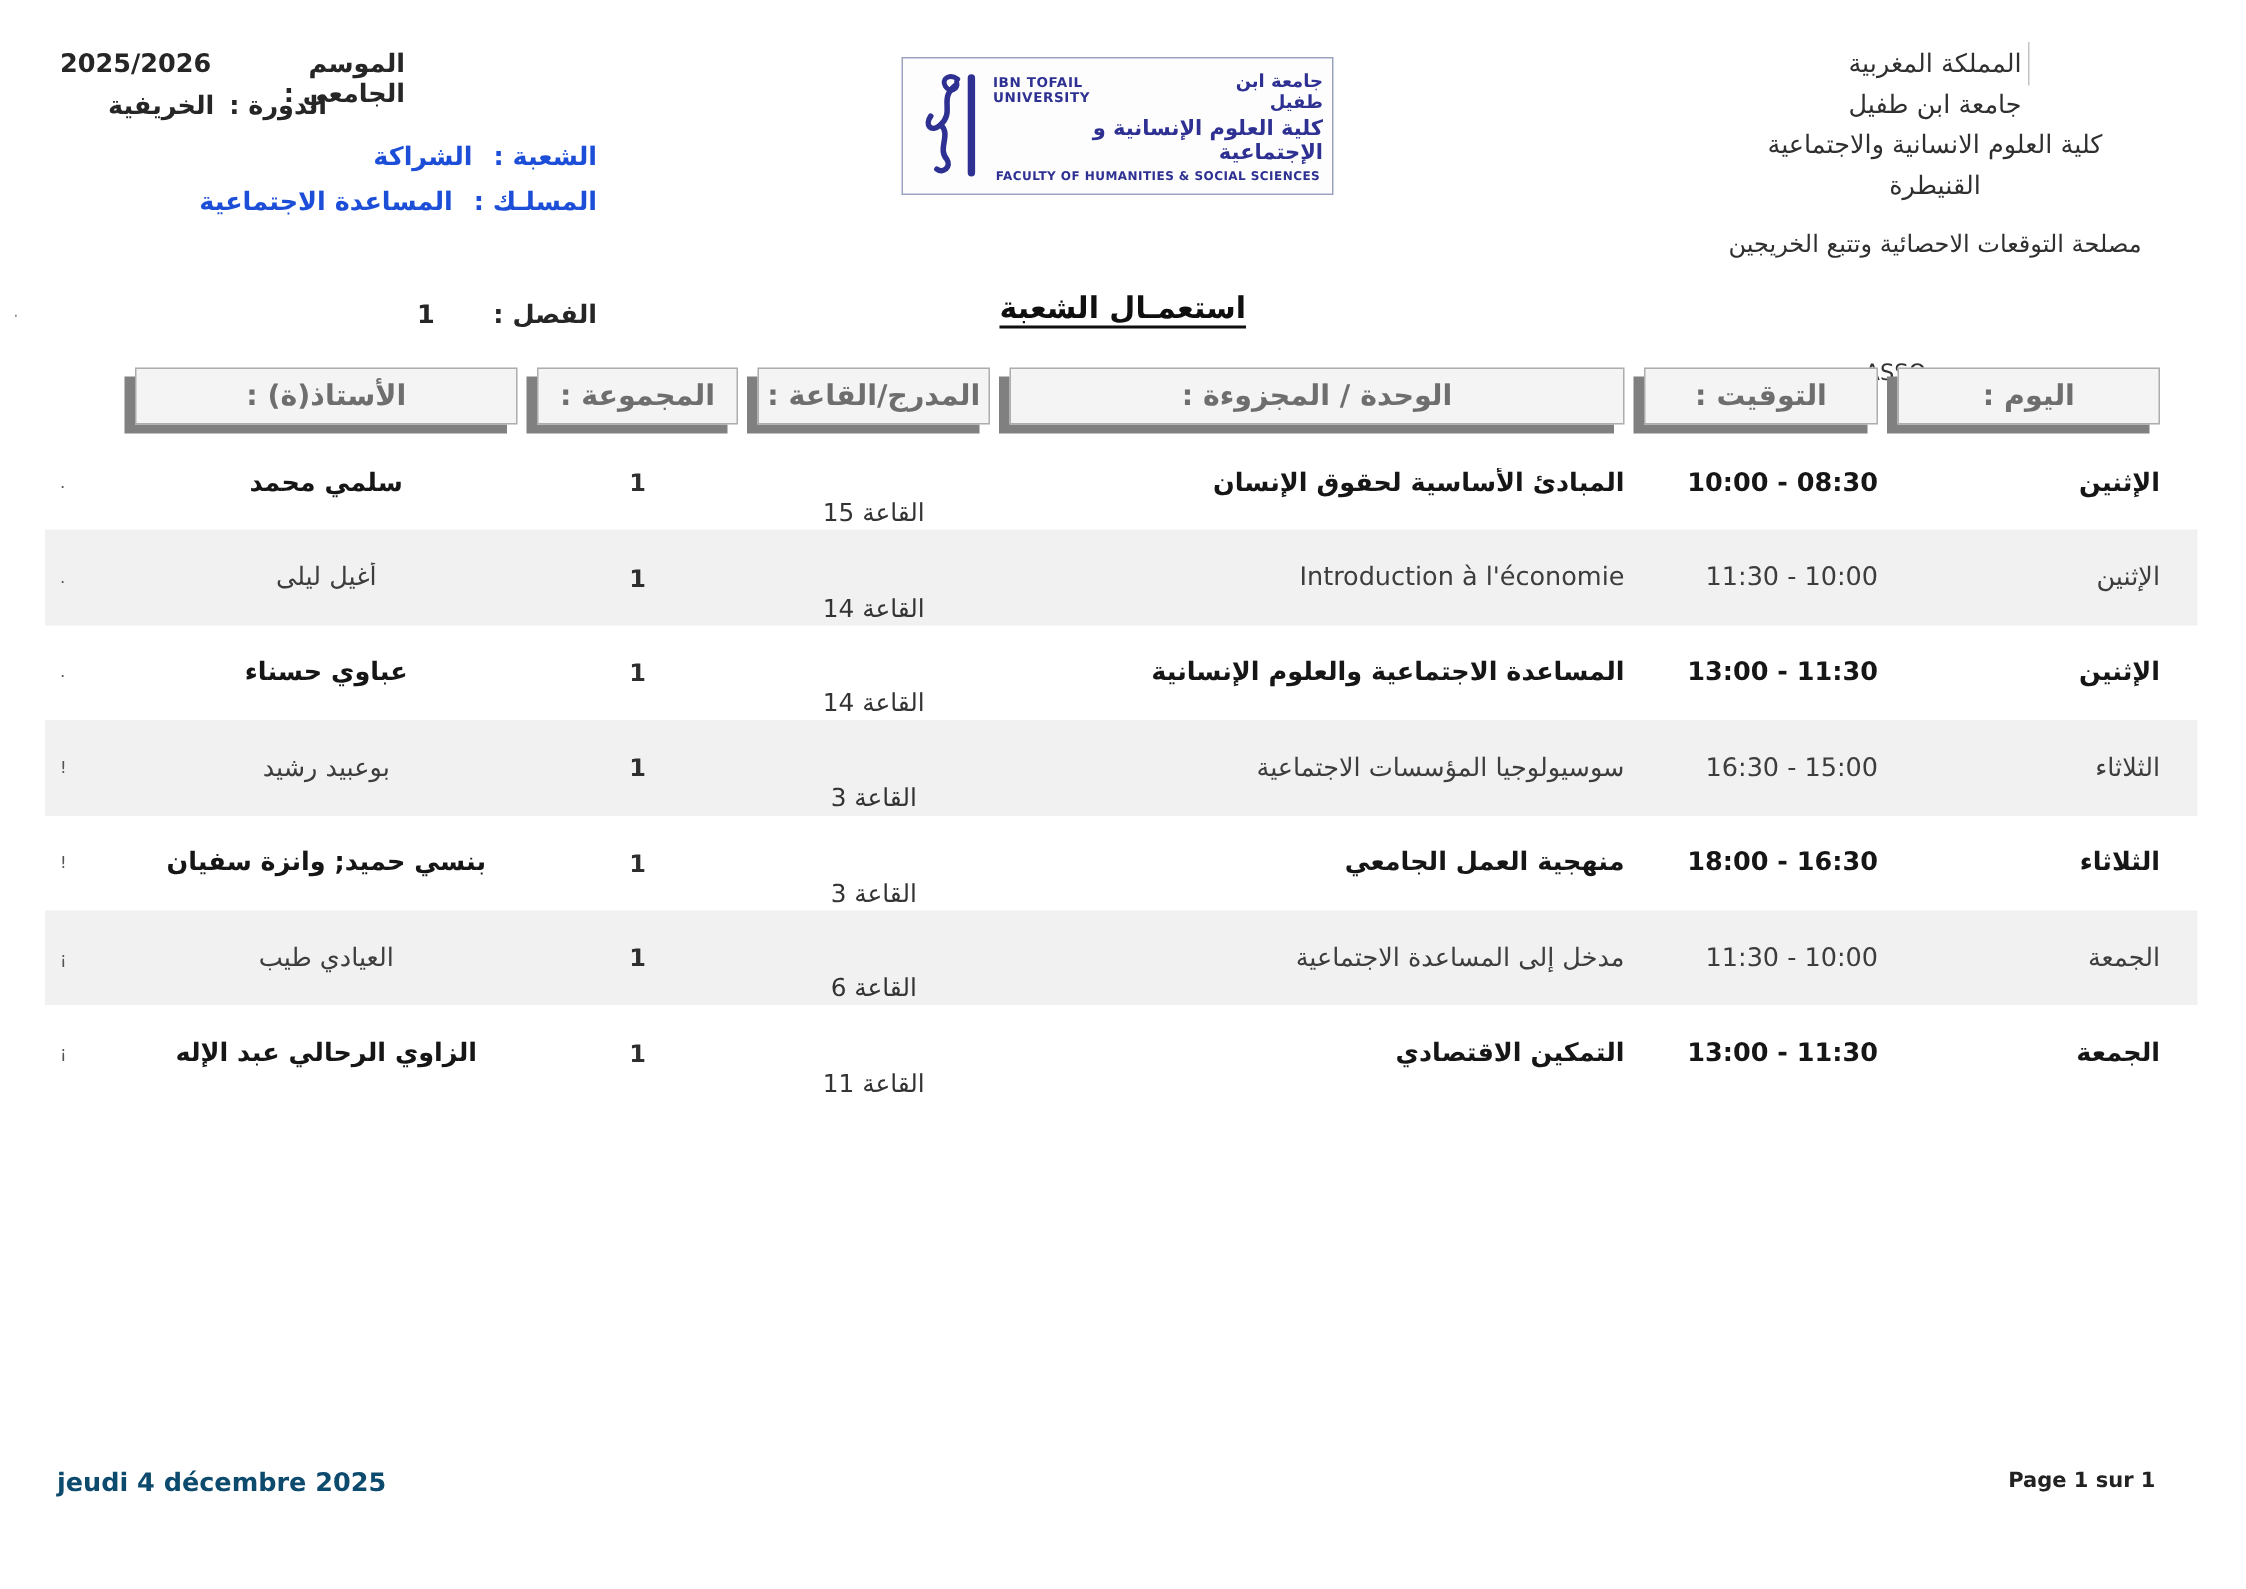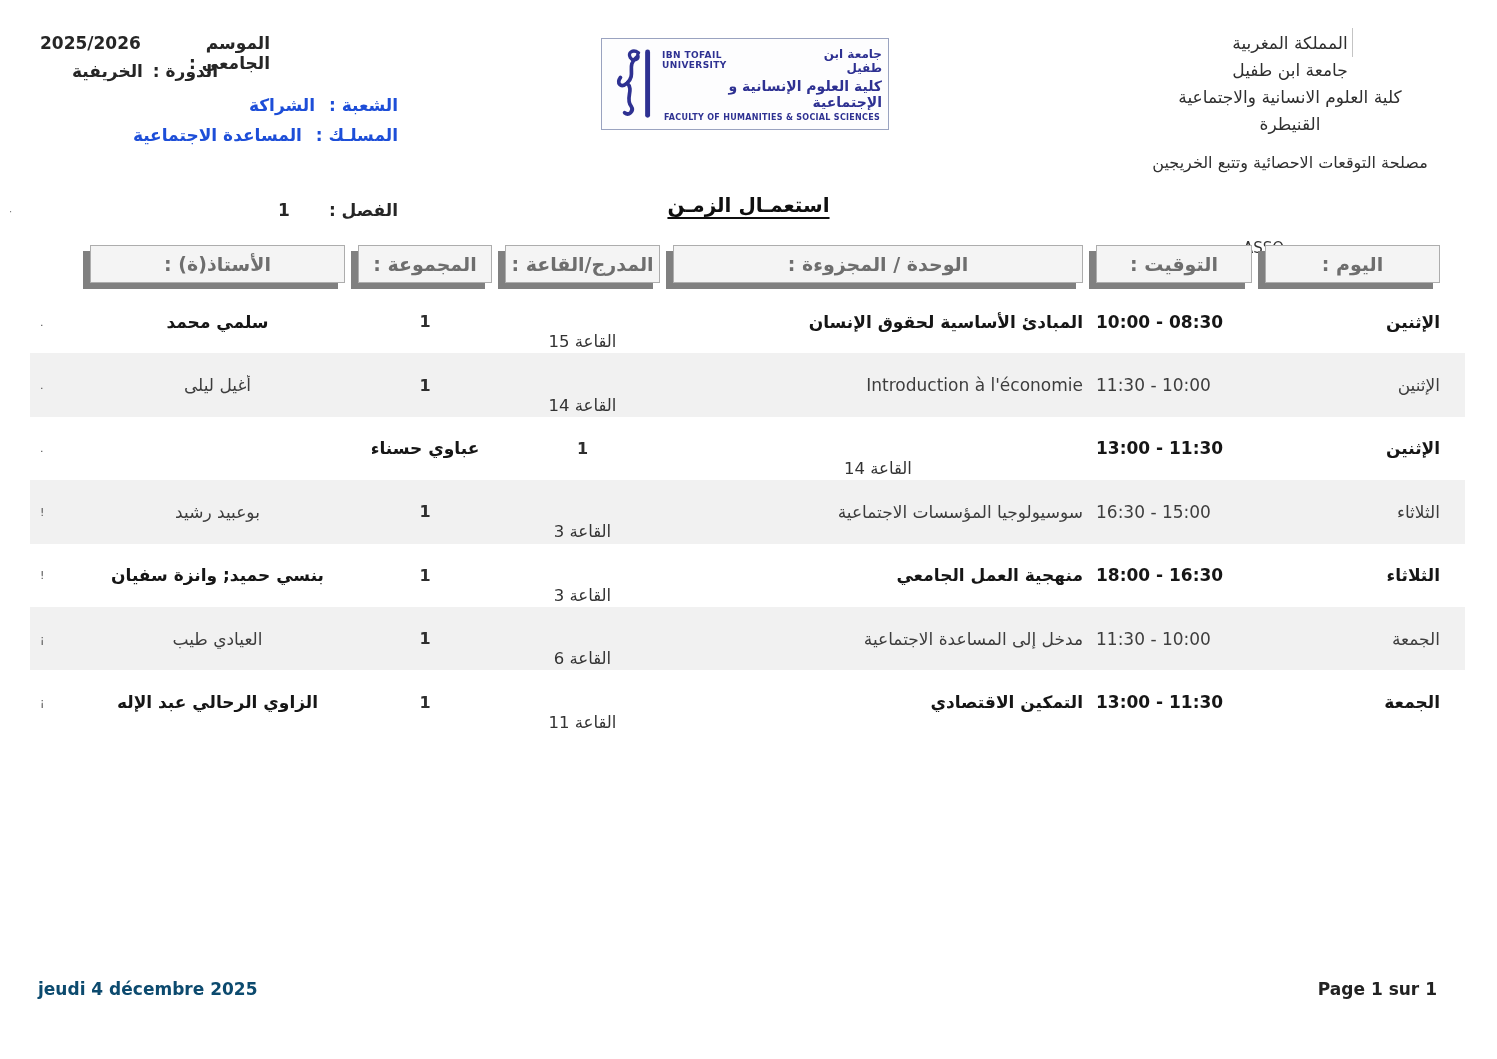--- a/index.html
+++ b/index.html
@@ -61,33 +61,33 @@
     display:flex; align-items:center; justify-content:center;
     font-weight:bold; font-size:19px; color:#6e6e6e; direction:rtl;
   }
 
   .tbody { position:absolute; top:290px; left:30px; width:1435px; }
   .row { position:relative; height:63.4px; align-items:center;
     font-size:17px; color:#3d3d3d; font-weight:normal; }
   .row:nth-child(even) { background:#f1f1f1; }
   .cell { overflow:hidden; white-space:nowrap; }
   .c-day  { text-align:right; }
-  .c-time { text-align:left; direction:ltr; }
+  .c-time { text-align:right; direction:ltr; }
   .c-unit { text-align:right; }
   .c-room { text-align:center; color:#333; font-size:16.5px; font-weight:normal;margin-top:40px; }
   .c-group{ text-align:center; color:#2e2e2e; font-size:16px; font-weight:bold; }
   .c-teacher { text-align:center; }
   .row.emph .c-day, .row.emph .c-time, .row.emph .c-unit, .row.emph .c-teacher {
     font-weight:bold; color:#161616; }
   .edge { position:absolute; left:10px; top:50%; transform:translateY(-50%);
     font-size:11px; color:#555; direction:ltr; font-weight:normal; }
 
   
   .footer-date { position:absolute; left:38px; top:979px; font-size:17px; font-weight:bold; color:#0c4a6e; }
-  .footer-page { position:absolute; right:60px; top:979px; font-size:17px; font-weight:bold; color:#222; }
+  .footer-page { position:absolute; right:60px; top:979px; font-size:14px; font-weight:bold; color:#222; }
 </style>
 </head>
 <body>
 
 <div class="page">
 
   <div class="hdr-right">
     <div>المملكة المغربية</div>
     <div>جامعة ابن طفيل</div>
     <div>كلية العلوم الانسانية والاجتماعية</div>
@@ -138,21 +138,21 @@
       <div class="logo-l1">
         <span class="en">IBN TOFAIL UNIVERSITY</span>
         <span class="ar">جامعة ابن طفيل</span>
       </div>
       <div class="logo-l2">كلية العلوم الإنسانية و الإجتماعية</div>
       <div class="logo-l3">FACULTY OF HUMANITIES &amp; SOCIAL SCIENCES</div>
     </div>
   </div>
 
   <div class="doc-title-wrap">
-    <span class="doc-title">استعمـال الزمـن</span>
+    <span class="doc-title">استعمـال الشعبة</span>
   </div>
 
   <div class="thead grid-cols">
     <div class="hbox">اليوم :</div>
     <div class="hbox">التوقيت :</div>
     <div class="hbox">الوحدة / المجزوءة :</div>
     <div class="hbox">المدرج/القاعة :</div>
     <div class="hbox">المجموعة :</div>
     <div class="hbox">الأستاذ(ة) :</div>
   </div>
@@ -176,20 +176,21 @@
       <div class="cell c-unit">Introduction à l'économie</div>
       <div class="cell c-room">القاعة 14</div>
       <div class="cell c-group">1</div>
       <div class="cell c-teacher">أغيل ليلى</div>
     </div>
 
     <div class="row emph grid-cols">
       <span class="edge">.</span>
       <div class="cell c-day">الإثنين</div>
       <div class="cell c-time">13:00 - 11:30</div>
+      <div class="cell c-unit">المساعدة الاجتماعية والعلوم الإنسانية</div>
       <div class="cell c-room">القاعة 14</div>
       <div class="cell c-group">1</div>
       <div class="cell c-teacher">عباوي حسناء</div>
     </div>
 
     <div class="row grid-cols">
       <span class="edge">!</span>
       <div class="cell c-day">الثلاثاء</div>
       <div class="cell c-time">16:30 - 15:00</div>
       <div class="cell c-unit">سوسيولوجيا المؤسسات الاجتماعية</div>

